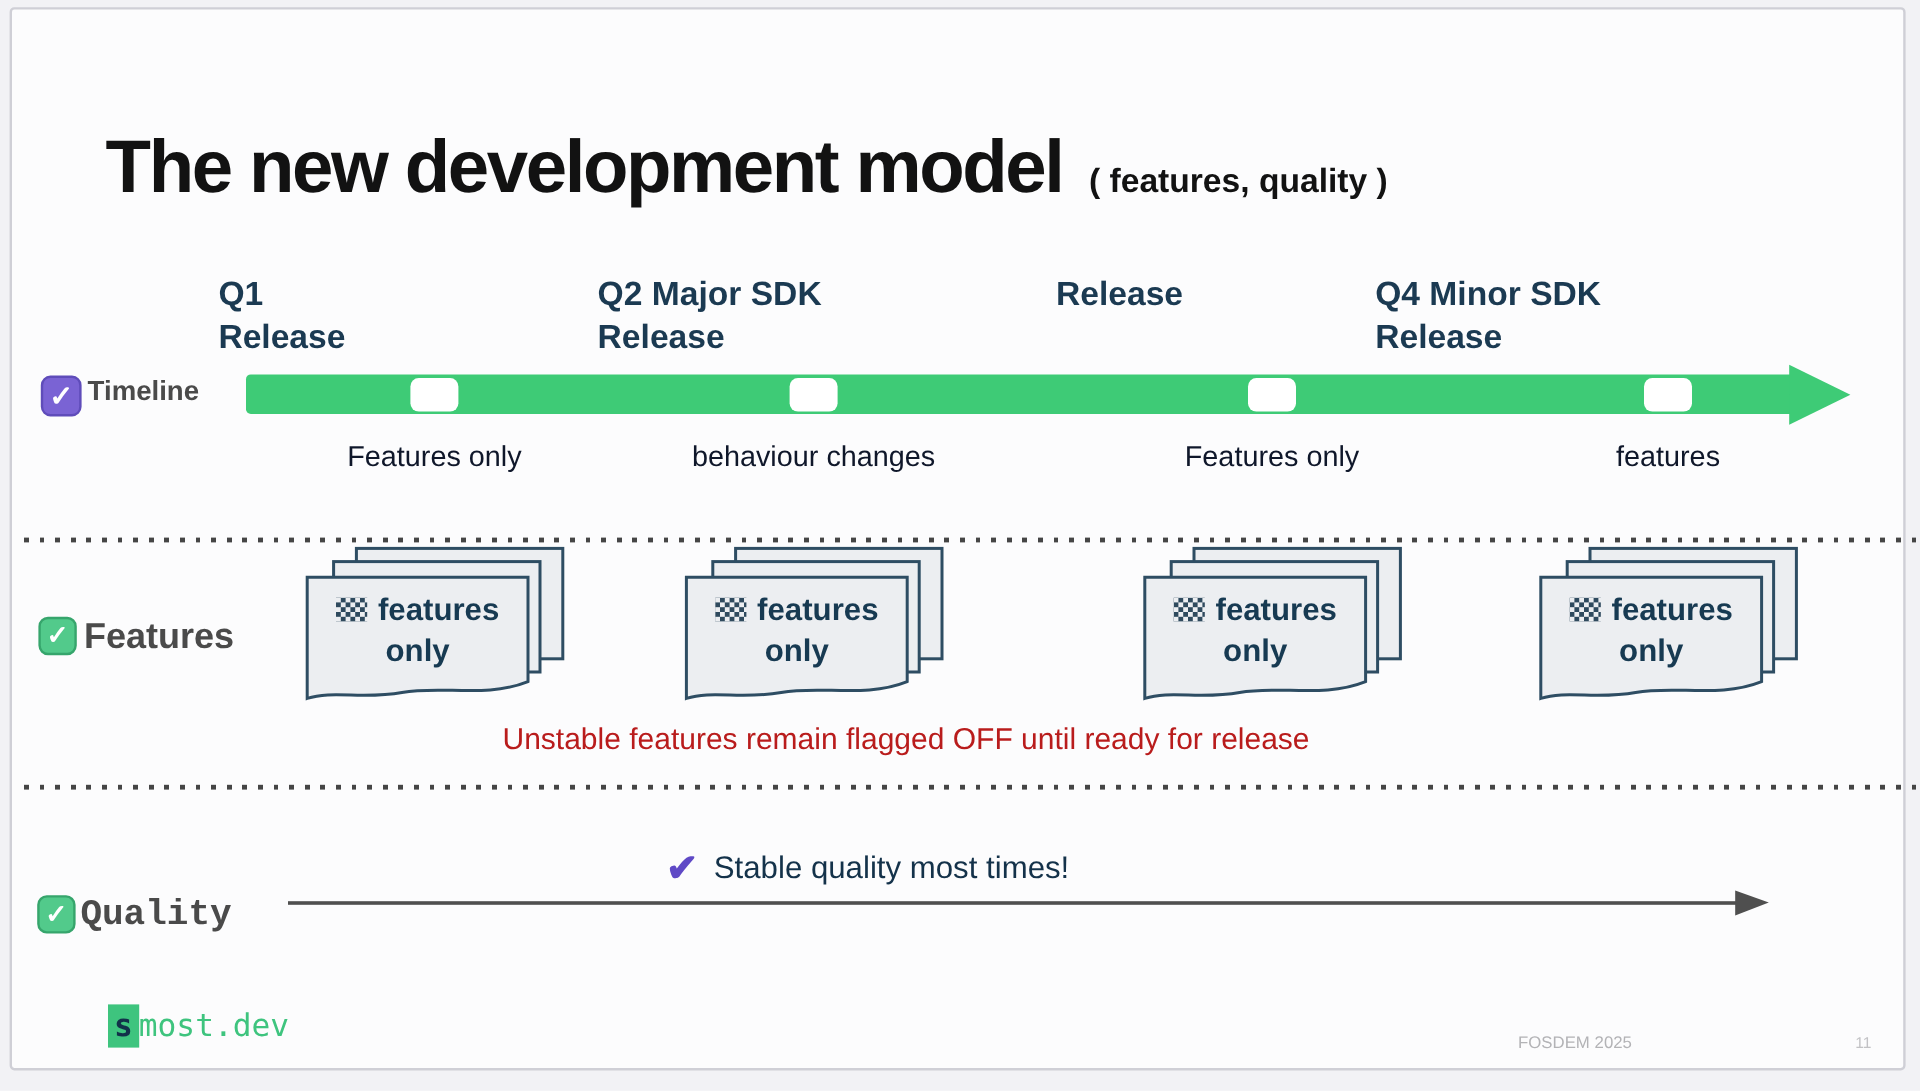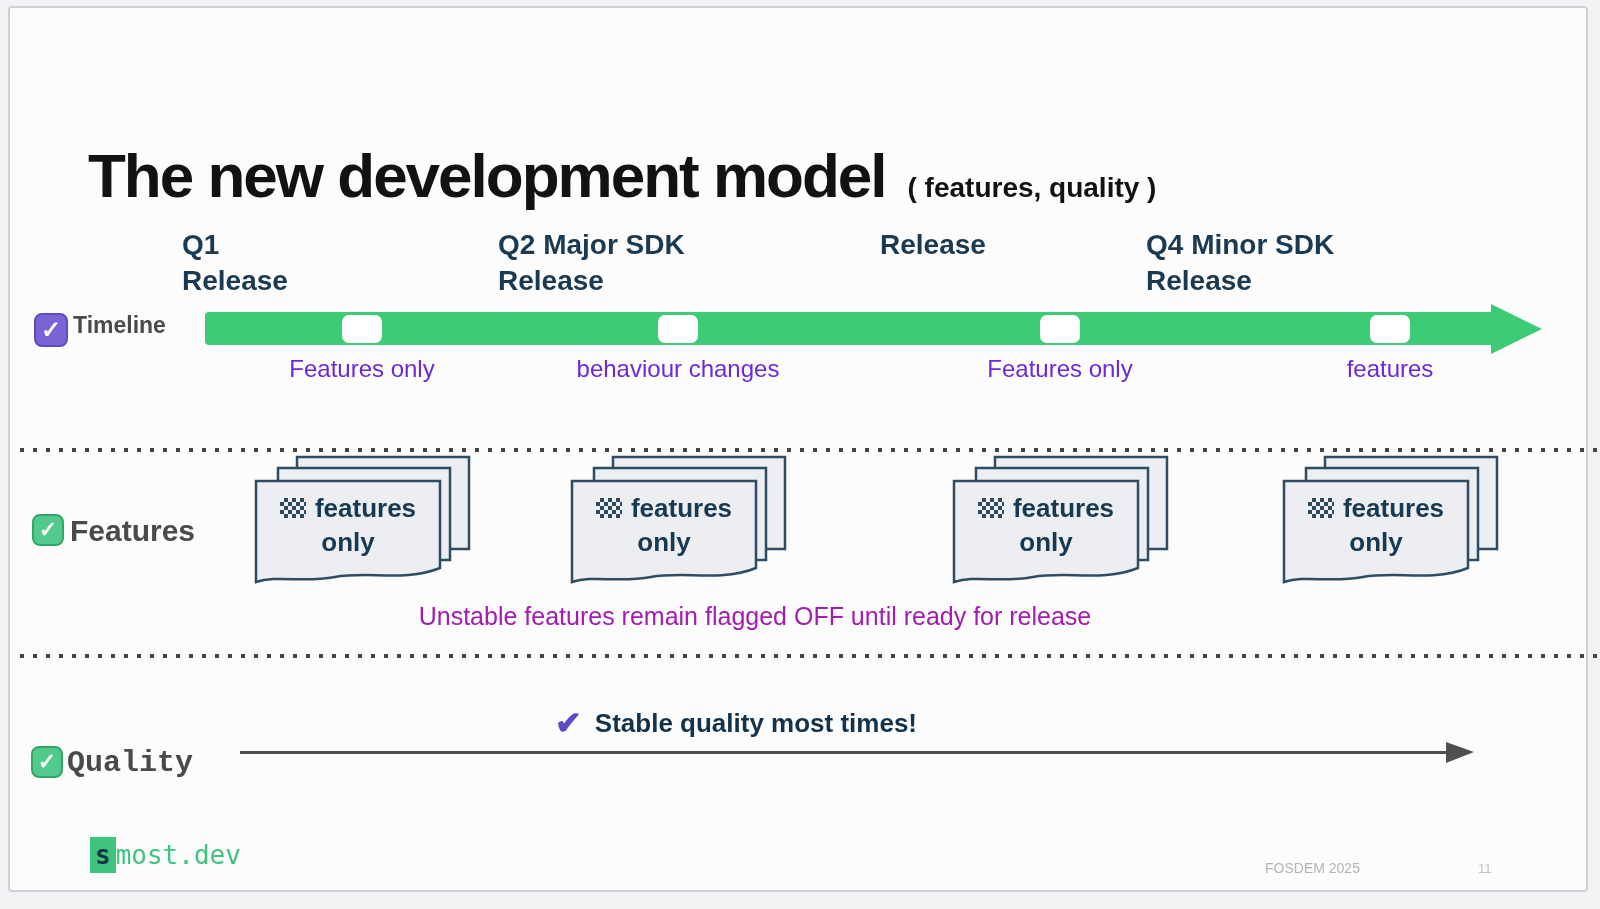--- a/index.html
+++ b/index.html
@@ -8,75 +8,75 @@
     background:#f2f2f5;
     font-family:"Liberation Sans", sans-serif;
   }
   .slide{
     position:absolute;left:8px;top:6px;width:1580px;height:886px;
     background:#fcfcfd;border:2px solid #cfcfd6;border-radius:4px;
     box-sizing:border-box;
   }
   
   .title-wrap{position:absolute;left:78px;top:96px;display:flex;align-items:baseline;gap:22px;}
-  .title-main{font-size:62px;font-weight:bold;letter-spacing:-2px;color:#121212;margin-top:36px;}
+  .title-main{font-size:62px;font-weight:bold;letter-spacing:-2px;color:#121212;}
   .title-suffix{font-size:28px;font-weight:bold;color:#121212;}
   
   .col-title{position:absolute;top:219px;width:360px;
     color:#1b3a52;font-weight:bold;font-size:28px;line-height:36px;}
   .col-title.c1{left:172px}.col-title.c2{left:488px}.col-title.c3{left:870px}.col-title.c4{left:1136px}
   
   .row-label{position:absolute;font-weight:bold;color:#4a4a4a;}
   .timeline-label{left:63px;top:304px;font-size:23px;}
   .checkbox{position:absolute;border-radius:8px;display:flex;align-items:center;justify-content:center;
     color:#ffffff;font-weight:bold;}
   .cb-timeline{left:24px;top:305px;width:34px;height:34px;background:#7a63d4;border:2px solid #5f4cba;font-size:24px;box-sizing:border-box;}
   .cb-green{width:32px;height:32px;background:#52ca8b;border:2px solid #36a56c;font-size:22px;box-sizing:border-box;}
   .cb-features{left:22px;top:506px;}
   .cb-quality{left:21px;top:738px;}
   .tl-bar{position:absolute;left:195px;top:304px;width:1287px;height:33px;background:#3ecb76;border-radius:4px 0 0 4px;}
   .tl-arrowhead{position:absolute;left:1481px;top:296px;width:0;height:0;
     border-left:51px solid #3ecb76;border-top:25px solid transparent;border-bottom:25px solid transparent;}
   .tl-square{position:absolute;top:307px;width:40px;height:28px;background:#ffffff;border-radius:7px;}
   .tl-square.c1{left:332px}.tl-square.c2{left:648px}.tl-square.c3{left:1030px}.tl-square.c4{left:1360px}
   
-  .sub-label{position:absolute;top:344px;width:360px;text-align:center;color:#6d28d9;font-size:24px;line-height:33px;}
+  .sub-label{position:absolute;top:356px;width:360px;text-align:center;color:#0f172a;font-size:24px;line-height:33px;}
   .sub-label.c1{left:172px}.sub-label.c2{left:488px}.sub-label.c3{left:870px}.sub-label.c4{left:1200px}
   
   .dotted{position:absolute;left:10px;width:1580px;height:4px;
     background-image:repeating-linear-gradient(to right,#454545 0 4px,transparent 4px 13px);}
   .dotted.d1{top:440px}.dotted.d2{top:646px}
   
   .features-label{left:60px;top:506px;font-size:30px;}
   .stack{position:absolute;top:447px;width:230px;height:136px;}
   .stack.c1{left:237px}.stack.c2{left:553px}.stack.c3{left:935px}.stack.c4{left:1265px}
   .stack svg{position:absolute;left:0;top:0;}
   .card-text{position:absolute;left:9px;top:36px;width:184px;text-align:center;
     color:#173a52;font-weight:bold;font-size:26px;line-height:34px;}
   .card-line1{display:flex;align-items:center;justify-content:center;gap:9px;}
   .checker-icon{display:inline-block;width:26px;height:20px;
     background-image:conic-gradient(#2f4a5e 90deg,transparent 90deg 180deg,#2f4a5e 180deg 270deg,transparent 270deg);
     background-size:8px 8px;}
   .features-caption{position:absolute;left:345px;top:594px;width:800px;text-align:center;
-    color:#a21caf;font-size:25px;}
+    color:#b91c1c;font-size:25px;}
   
   .quality-label{left:57px;top:738px;font-size:30px;font-family:Liberation Mono, monospace;}
   .quality-note{position:absolute;left:545px;top:699px;display:flex;align-items:center;gap:13px;}
   .quality-check{color:#5f49c6;font-size:32px;font-weight:bold;line-height:1;}
-  .quality-note-text{color:#14324a;font-weight:bold;font-size:26px;}
+  .quality-note-text{color:#14324a;font-weight:normal;font-size:26px;}
   .quality-line{position:absolute;left:230px;top:743px;width:1208px;height:3px;background:#4f4f4f;}
   .quality-arrowhead{position:absolute;left:1436px;top:734px;width:0;height:0;
     border-left:28px solid #4f4f4f;border-top:10px solid transparent;border-bottom:11px solid transparent;}
   
   .logo{position:absolute;left:80px;top:829px;display:flex;align-items:center;
     font-family:"DejaVu Sans Mono", monospace;font-size:26px;}
   .logo-highlight{background:#3ec47e;color:#12314a;font-weight:bold;padding:3px 5px;}
   .logo-rest{color:#3ec47e;}
   .footer-event{position:absolute;left:1255px;top:852px;font-size:14px;color:#b3b3b6;}
-  .footer-page{position:absolute;left:1468px;top:853px;font-size:13px;color:#c2c2c5;}
+  .footer-page{position:absolute;left:1536px;top:853px;font-size:13px;color:#c2c2c5;}
 </style>
 </head>
 <body>
 
 <div class="slide">
 
   <div class="title-wrap">
     <span class="title-main">The new development model</span>
     <span class="title-suffix">( features, quality )</span>
   </div>

